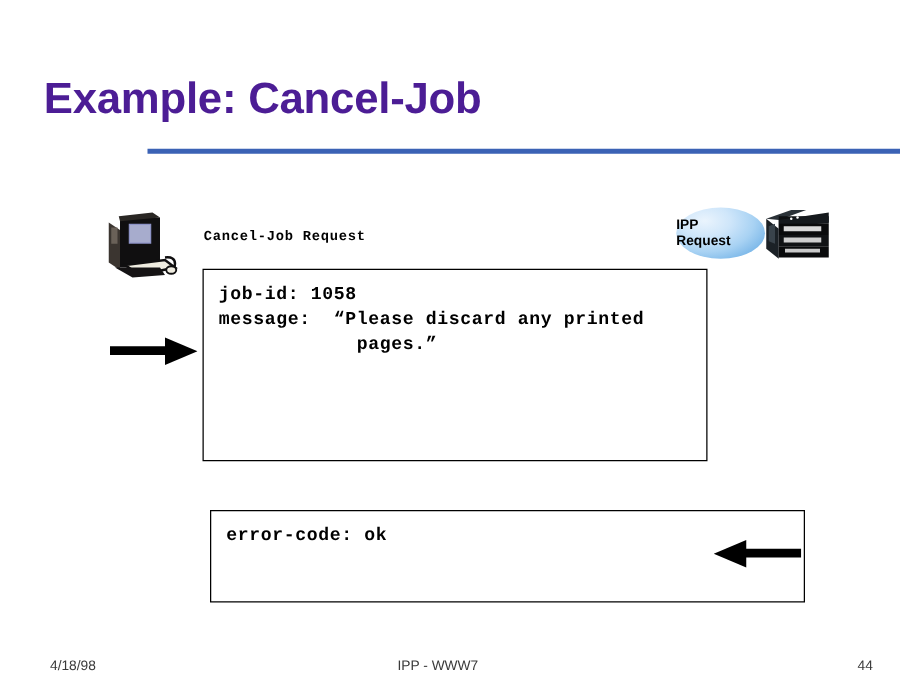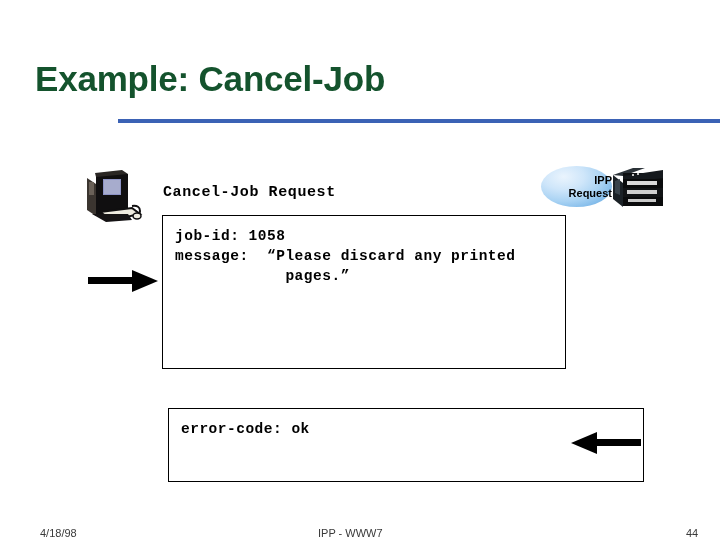--- a/index.html
+++ b/index.html
@@ -23,21 +23,21 @@
   
   #slide-title {
     position: absolute;
     left: 35px;
     top: 58px;
     font-family: "Liberation Sans", sans-serif;
     font-weight: bold;
     font-size: 35px;
     line-height: 42px;
     letter-spacing: -0.2px;
-    color: #14532d;
+    color: #4c1d95;
     white-space: nowrap;
   }
   #title-rule {
     position: absolute;
     left: 118px;
     top: 119px;
     width: 602px;
     height: 4px;
     background: #3b62b5;
   }
@@ -47,21 +47,21 @@
     font-family: "Liberation Mono", "DejaVu Sans Mono", monospace;
     font-weight: bold;
     color: #000000;
     white-space: pre;
   }
 
   #request-label {
     position: absolute;
     left: 163px;
     top: 184px;
-    font-size: 15px;
+    font-size: 11px;
     letter-spacing: 0.6px;
   }
 
   #response-label {
     position: absolute;
     left: 359px;
     top: 382px;
     font-size: 14.5px;
     letter-spacing: 0.6px;
   }
@@ -116,21 +116,21 @@
     position: absolute;
     left: 541px;
     top: 166px;
     width: 71px;
     height: 41px;
     border-radius: 50%;
     background: radial-gradient(ellipse at 32% 26%,
                 #eaf4fd 0%, #cfe6fa 30%, #a8d2f3 58%, #79b6e8 82%, #5aa3e0 100%);
     display: flex;
     flex-direction: column;
-    align-items: flex-end;
+    align-items: flex-start;
     justify-content: center;
     z-index: 3;
   }
   #ipp-printer-badge .bl {
     font-family: "Liberation Sans", sans-serif;
     font-weight: bold;
     font-size: 11px;
     line-height: 13px;
     color: #000000;
     white-space: nowrap;

